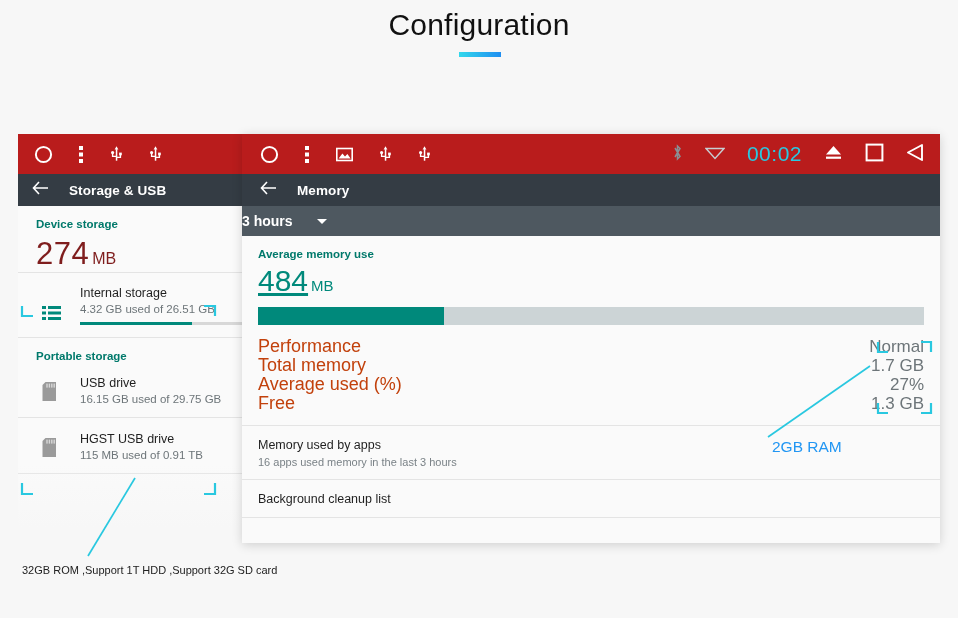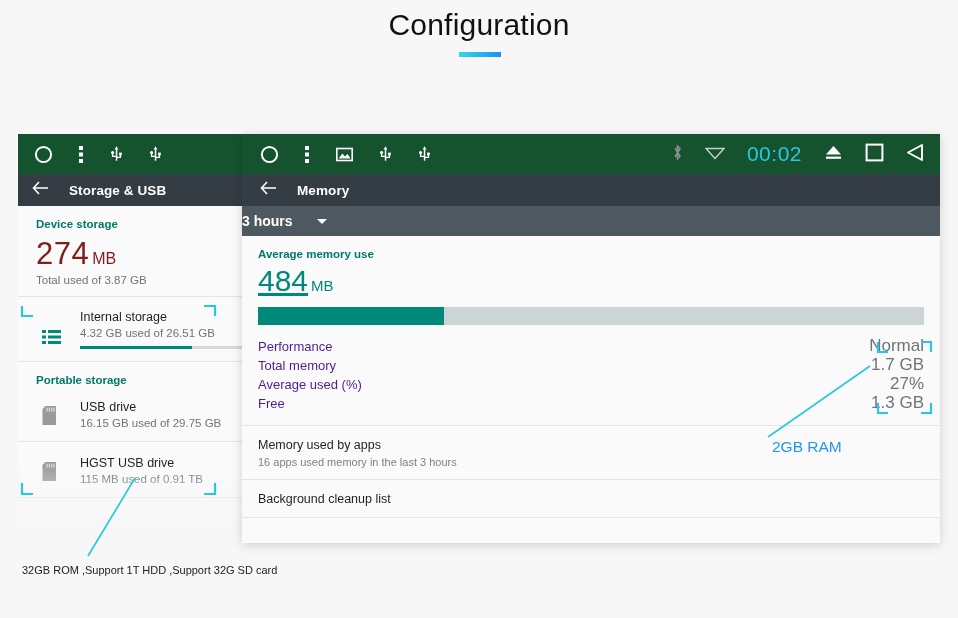--- a/index.html
+++ b/index.html
@@ -58,21 +58,21 @@
   }
   .panel-left::after{
     content:"";
     position:absolute;
     left:0; bottom:0; width:100%; height:70px;
     background: linear-gradient(180deg, rgba(247,247,247,0) 0%, rgba(247,247,247,1) 92%);
     pointer-events:none;
   }
   .statusbar {
     height: 40px;
-    background: #14532d;
+    background: #b91c1c;
     display: flex;
     align-items: center;
     padding-left: 16px;
     box-sizing: border-box;
   }
   .statusbar .sb-icon { margin-right: 26px; display:flex; align-items:center; }
   .titlebar {
     height: 32px;
     background: #343c44;
     display: flex;
@@ -189,21 +189,21 @@
 
   .stats {
     padding: 12px 16px 12px 16px;
   }
   .stat-row {
     display: flex;
     justify-content: space-between;
     align-items: baseline;
     line-height: 18px;
   }
-  .stat-label { font-size: 13px; color: #4c1d95; }
+  .stat-label { font-size: 18px; color: #c2410c; }
   .stat-value { font-size: 17px; color: #6d7579; }
 
   .mem-item {
     padding: 12px 16px 11px 16px;
     border-top: 1px solid #e4e4e4;
   }
   .mem-item .mi-title { font-size: 12.5px; color: #1f1f1f; }
   .mem-item .mi-sub { font-size: 11px; color: #7a8287; margin-top: 4px; }
   .mem-blank { height: 36px; border-top: 1px solid #e4e4e4; }
 
@@ -280,21 +280,20 @@
             <path d="M7 1 L1.5 7 L7 13 M1.5 7 L16 7" fill="none" stroke="#fff" stroke-width="1.6"></path>
           </svg>
       </span>
       <span class="tb-text">Storage &amp; USB</span>
     </div>
 
     <div class="section-head">Device storage</div>
     <div class="big-number">
       <span class="bn-val">274</span><span class="bn-unit">MB</span>
     </div>
-    <div class="sub-line">Total used of 3.87 GB</div>
     <div class="divider"></div>
 
     <div class="store-row">
       <span class="ico">
         <svg width="20" height="16" viewBox="0 0 20 16">
             <rect x="0" y="1" width="4" height="3" fill="#00897b"></rect>
             <rect x="6" y="1" width="13" height="3" fill="#00897b"></rect>
             <rect x="0" y="6.5" width="4" height="3" fill="#00897b"></rect>
             <rect x="6" y="6.5" width="13" height="3" fill="#00897b"></rect>
             <rect x="0" y="12" width="4" height="3" fill="#00897b"></rect>

